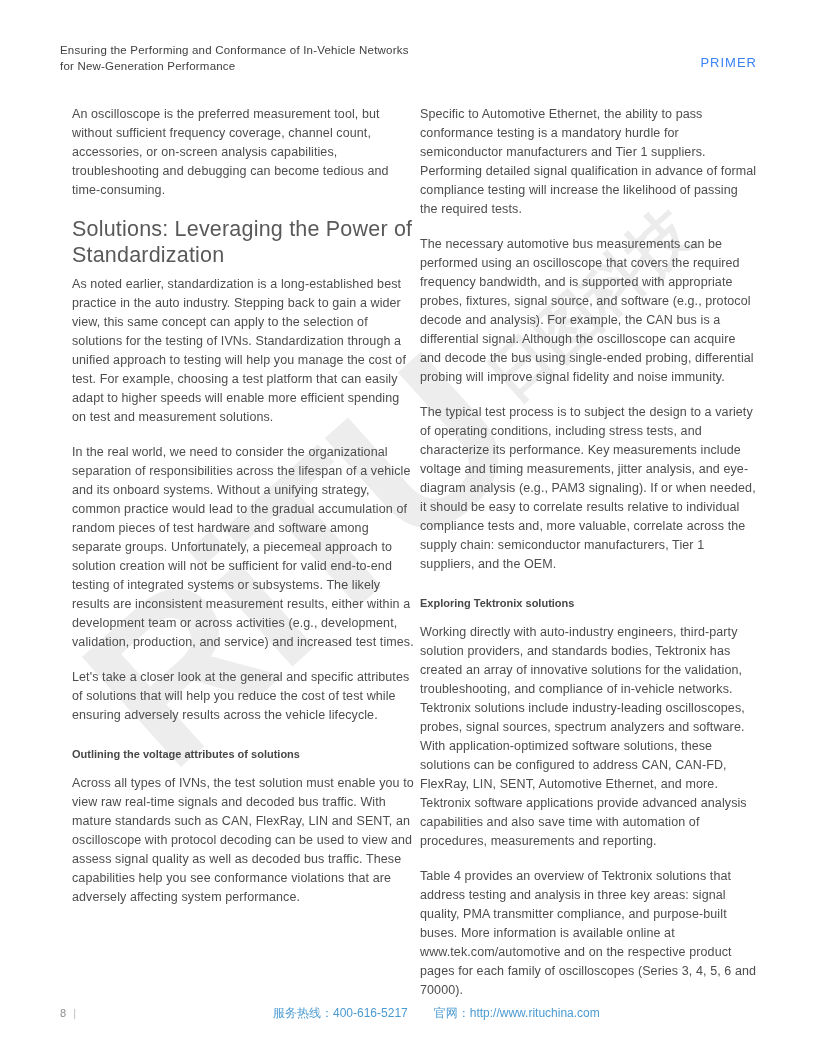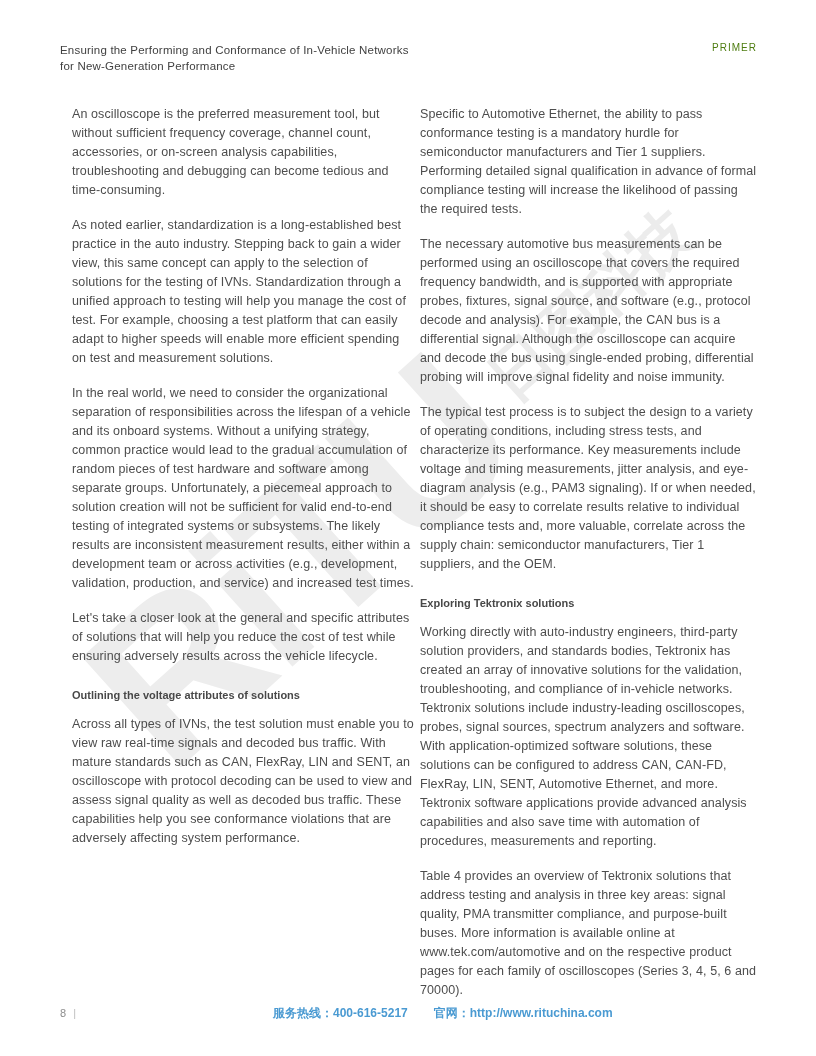--- a/index.html
+++ b/index.html
@@ -15,23 +15,23 @@
 
   
   .header-title {
     position: absolute; left: 60px; top: 42px;
     width: 480px;
     font-size: 11.5px; line-height: 16px;
     color: #414141; letter-spacing: 0.2px;
     z-index: 2;
   }
   .primer-label {
-    position: absolute; right: 59px; top: 42px;
-    font-size: 10px; letter-spacing: 1px;
-    color: #4d7c0f;
+    position: absolute; right: 59px; top: 55px;
+    font-size: 13px; letter-spacing: 1px;
+    color: #3b82f6;
     z-index: 2;
   }
 
   
   .watermark {
     position: absolute; left: 400px; top: 470px;
     transform: translate(-50%, -50%) rotate(-42deg);
     white-space: nowrap;
     z-index: 0;
     pointer-events: none;
@@ -69,41 +69,42 @@
   }
 
   
   .footer-page {
     position: absolute; left: 60px; top: 1007px;
     font-size: 11px; color: #8d8d8d; z-index: 2;
   }
   .footer-page .sep { color: #bdbdbd; margin-left: 7px; }
   .footer-contact {
     position: absolute; left: 273px; top: 1005px;
-    font-size: 12px; font-weight: 700;
+    font-size: 12px; font-weight: 400;
     color: #4a9ad2; z-index: 2;
     white-space: nowrap;
   }
   .footer-contact .website { margin-left: 26px; }
 </style>
 </head>
 <body>
 
 <div class="watermark">
   <span class="wm-latin">RiTU</span><span class="wm-cjk">日图科技</span>
 </div>
 
 <div class="header-title">
   <div>Ensuring the Performing and Conformance of In-Vehicle Networks</div>
   <div>for New-Generation Performance</div>
 </div>
 <div class="primer-label">PRIMER</div>
 
 <div class="col col-left">
   <p class="body">An oscilloscope is the preferred measurement tool, but without sufficient frequency coverage, channel count, accessories, or on-screen analysis capabilities, troubleshooting and debugging can become tedious and time-consuming.</p>
+  <h1 class="section-heading">Solutions: Leveraging the Power of Standardization</h1>
   <p class="body">As noted earlier, standardization is a long-established best practice in the auto industry. Stepping back to gain a wider view, this same concept can apply to the selection of solutions for the testing of IVNs. Standardization through a unified approach to testing will help you manage the cost of test. For example, choosing a test platform that can easily adapt to higher speeds will enable more efficient spending on test and measurement solutions.</p>
   <p class="body">In the real world, we need to consider the organizational separation of responsibilities across the lifespan of a vehicle and its onboard systems. Without a unifying strategy, common practice would lead to the gradual accumulation of random pieces of test hardware and software among separate groups. Unfortunately, a piecemeal approach to solution creation will not be sufficient for valid end-to-end testing of integrated systems or subsystems. The likely results are inconsistent measurement results, either within a development team or across activities (e.g., development, validation, production, and service) and increased test times.</p>
   <p class="body">Let's take a closer look at the general and specific attributes of solutions that will help you reduce the cost of test while ensuring adversely results across the vehicle lifecycle.</p>
   <h2 class="subsection-heading">Outlining the voltage attributes of solutions</h2>
   <p class="body">Across all types of IVNs, the test solution must enable you to view raw real-time signals and decoded bus traffic. With mature standards such as CAN, FlexRay, LIN and SENT, an oscilloscope with protocol decoding can be used to view and assess signal quality as well as decoded bus traffic. These capabilities help you see conformance violations that are adversely affecting system performance.</p>
 </div>
 
 <div class="col col-right">
   <p class="body">Specific to Automotive Ethernet, the ability to pass conformance testing is a mandatory hurdle for semiconductor manufacturers and Tier 1 suppliers. Performing detailed signal qualification in advance of formal compliance testing will increase the likelihood of passing the required tests.</p>
   <p class="body">The necessary automotive bus measurements can be performed using an oscilloscope that covers the required frequency bandwidth, and is supported with appropriate probes, fixtures, signal source, and software (e.g., protocol decode and analysis). For example, the CAN bus is a differential signal. Although the oscilloscope can acquire and decode the bus using single-ended probing, differential probing will improve signal fidelity and noise immunity.</p>

